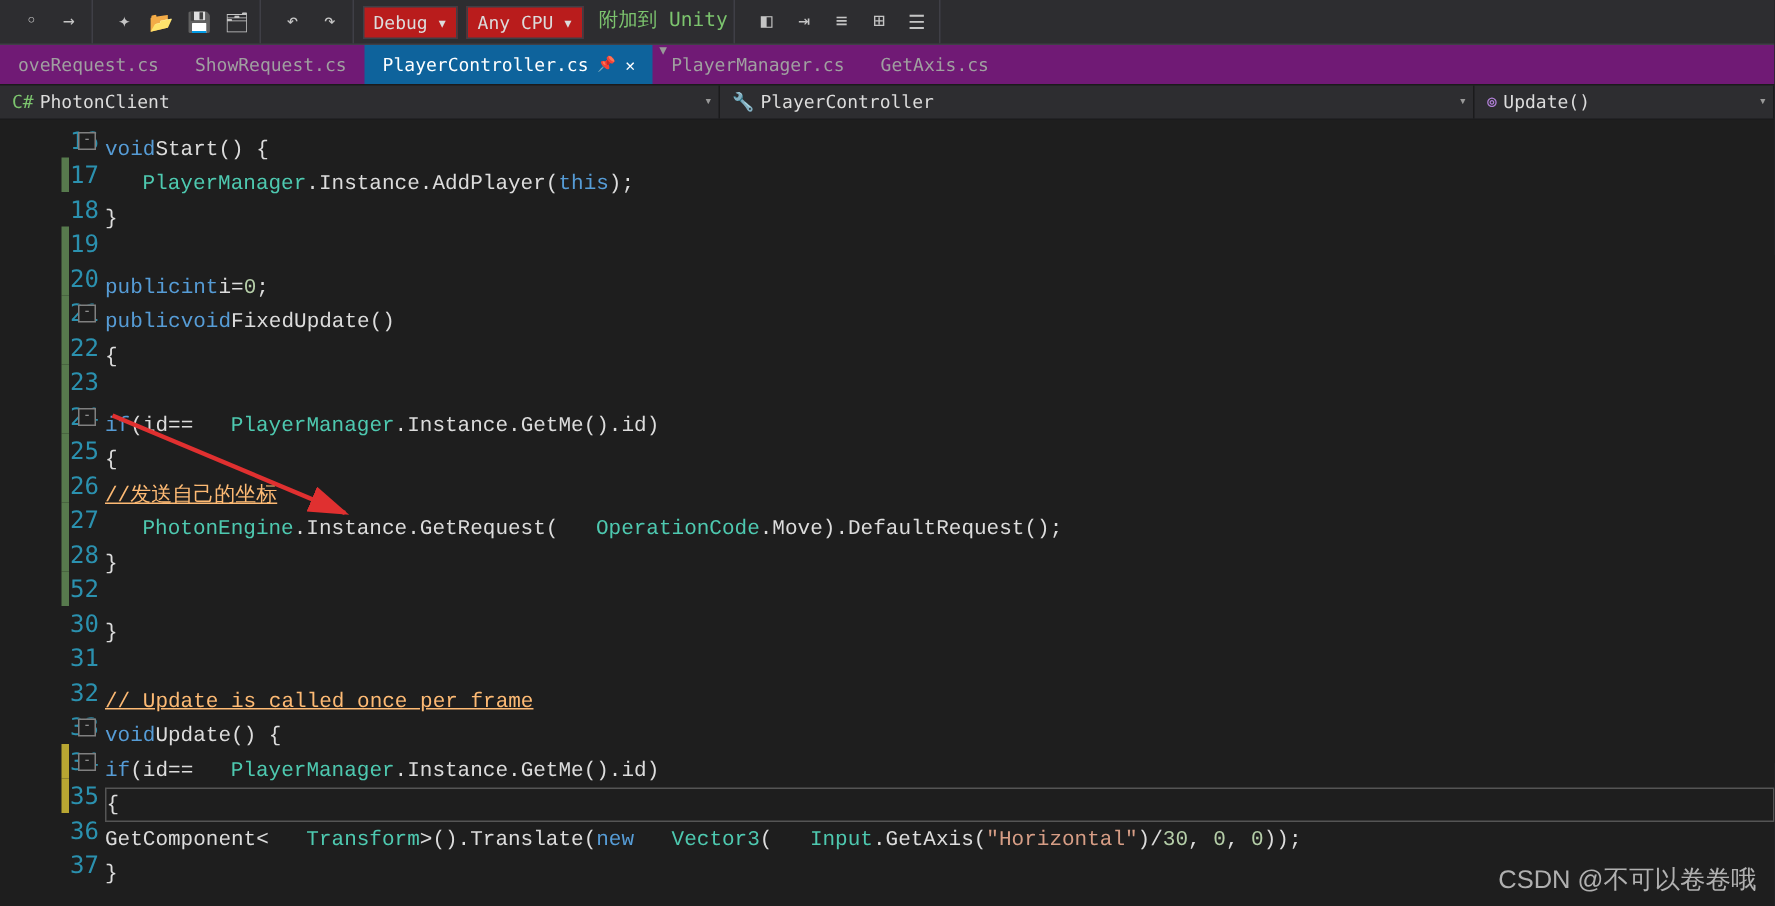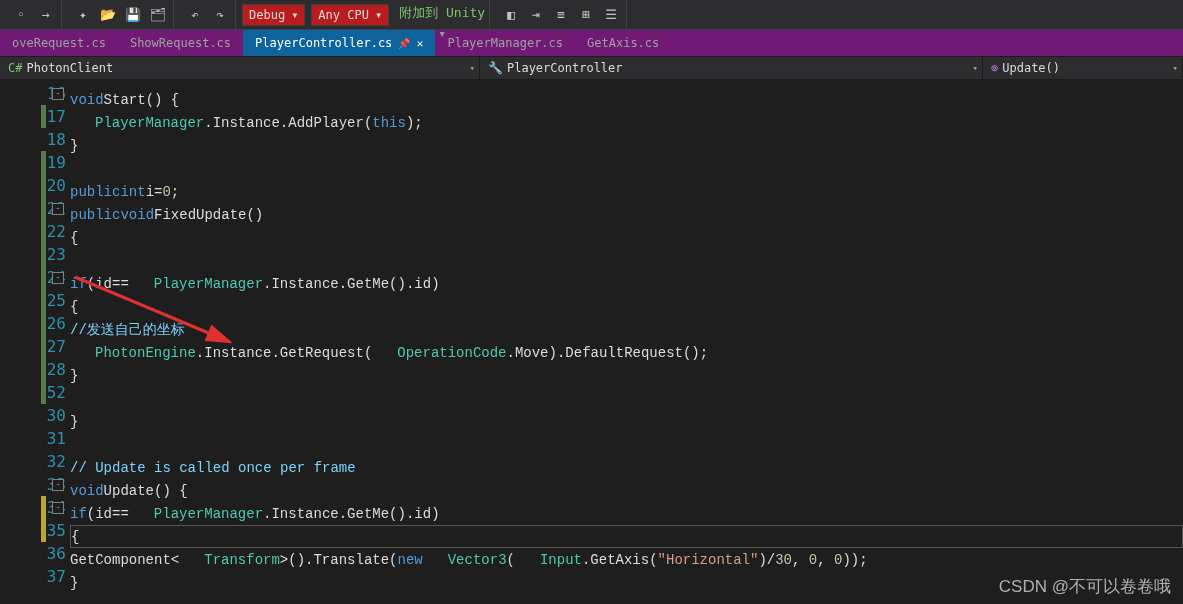--- a/index.html
+++ b/index.html
@@ -34,21 +34,21 @@
 
 .code { flex:1; padding-top:8px; position:relative; font-family:Consolas,'Courier New',monospace; font-size:14px; }
 .cline { height:23px; display:flex; align-items:center; white-space:pre; }
 .cline.highlight { border:1px solid #555; }
 
 .k { color:#569cd6; }
 .t { color:#4ec9b0;margin-left:25px; }
 .m { color:#dcdcdc; }
 .s { color:#d69d85; }
 .n { color:#b5cea8; }
-.c { color:#7dd3fc; }
+.c { color:#fdba74;text-decoration:underline; }
 .p { color:#dcdcdc; }
 
 .arrow-overlay { position:absolute; left:0; top:192px; pointer-events:none; z-index:10; }
 
 .watermark { position:absolute; bottom:6px; right:12px; color:#b0b0b0; font-size:17px; font-family:'Microsoft YaHei',sans-serif; z-index:20; pointer-events:none; }
 </style>
 </head>
 <body>
 
 <div class="toolbar">

